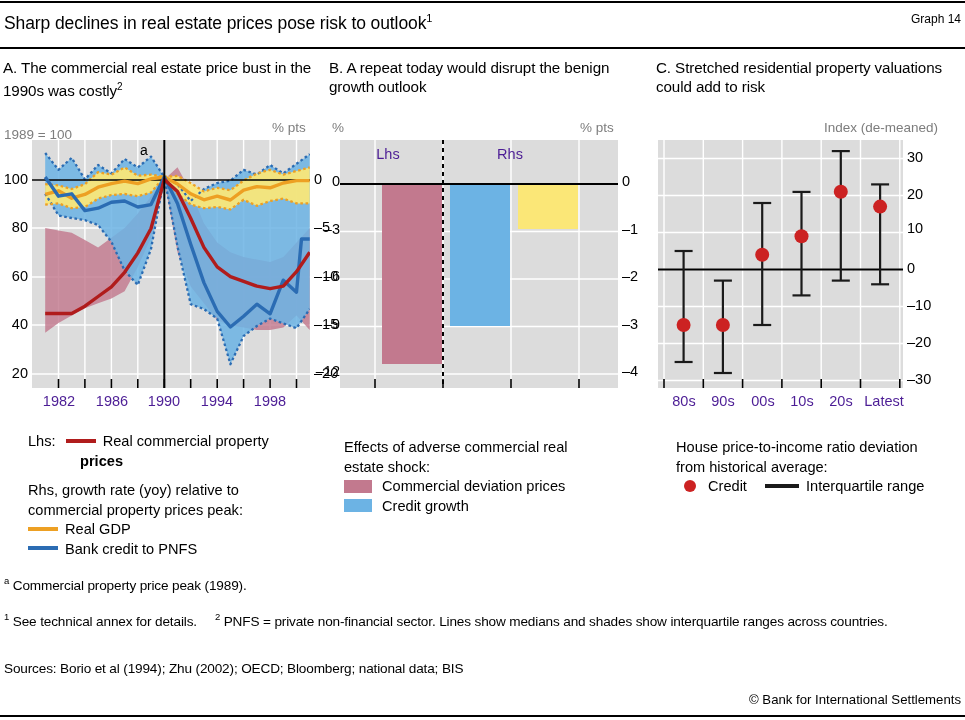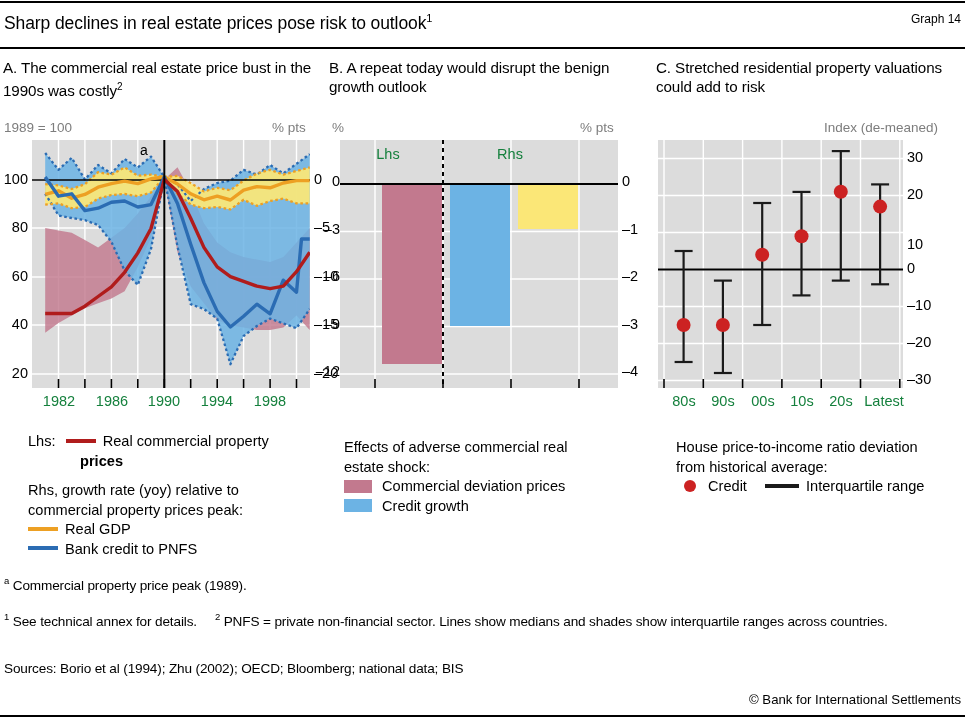--- a/index.html
+++ b/index.html
@@ -92,21 +92,21 @@
     font-size: 14.5px;
     color: #000;
     white-space: nowrap;
   }
   .tick.left  { text-align: right; }
   .tick.right { text-align: left;  }
 
   .xlab {
     position: absolute;
     font-size: 14.5px;
-    color: #15803d;
+    color: #4c1d95;
     text-align: center;
     white-space: nowrap;
   }
 
   .panel-annot {
     position: absolute;
     font-size: 14px;
     color: #000;
   }
 
@@ -181,21 +181,21 @@
     <div class="header-graph">Graph 14</div>
   </div>
   <div class="rule-head"></div>
 
   <div class="ptitle" id="ptitle-a">
     <span>A. The commercial real estate price bust in the 1990s was costly</span><sup>2</sup>
   </div>
   <div class="ptitle" id="ptitle-b">B. A repeat today would disrupt the benign growth outlook</div>
   <div class="ptitle" id="ptitle-c">C. Stretched residential property valuations could add to risk</div>
 
-  <div class="axis-head" style="left:4px; top:120px;">1989 = 100</div>
+  <div class="axis-head" style="left:4px; top:127px;">1989 = 100</div>
   <div class="axis-head" style="left:272px; top:120px;">% pts</div>
 
   <div class="plot" id="plotA">
     <svg width="278" height="248" viewBox="0 0 278 248">
 
       <g stroke="#ffffff" stroke-width="1.4">
         <line x1="0" y1="40" x2="278" y2="40"></line>
         <line x1="0" y1="88" x2="278" y2="88"></line>
         <line x1="0" y1="137" x2="278" y2="137"></line>
         <line x1="0" y1="185" x2="278" y2="185"></line>
@@ -398,21 +398,21 @@
         <line x1="123.9" y1="239" x2="123.9" y2="248"></line>
         <line x1="163.2" y1="239" x2="163.2" y2="248"></line>
         <line x1="202.5" y1="239" x2="202.5" y2="248"></line>
         <line x1="241.8" y1="239" x2="241.8" y2="248"></line>
       </g>
     </svg>
   </div>
 
   <div class="tick right" style="left:907px; top:149px; width:52px;">30</div>
   <div class="tick right" style="left:907px; top:186px; width:52px;">20</div>
-  <div class="tick right" style="left:907px; top:236px; width:52px;">10</div>
+  <div class="tick right" style="left:907px; top:220px; width:52px;">10</div>
   <div class="tick right" style="left:907px; top:260px; width:52px;">0</div>
   <div class="tick right" style="left:907px; top:297px; width:52px;">–10</div>
   <div class="tick right" style="left:907px; top:334px; width:52px;">–20</div>
   <div class="tick right" style="left:907px; top:371px; width:52px;">–30</div>
 
   <div class="xlab" style="left:657px; top:393px; width:54px;">80s</div>
   <div class="xlab" style="left:696px; top:393px; width:54px;">90s</div>
   <div class="xlab" style="left:736px; top:393px; width:54px;">00s</div>
   <div class="xlab" style="left:775px; top:393px; width:54px;">10s</div>
   <div class="xlab" style="left:814px; top:393px; width:54px;">20s</div>

